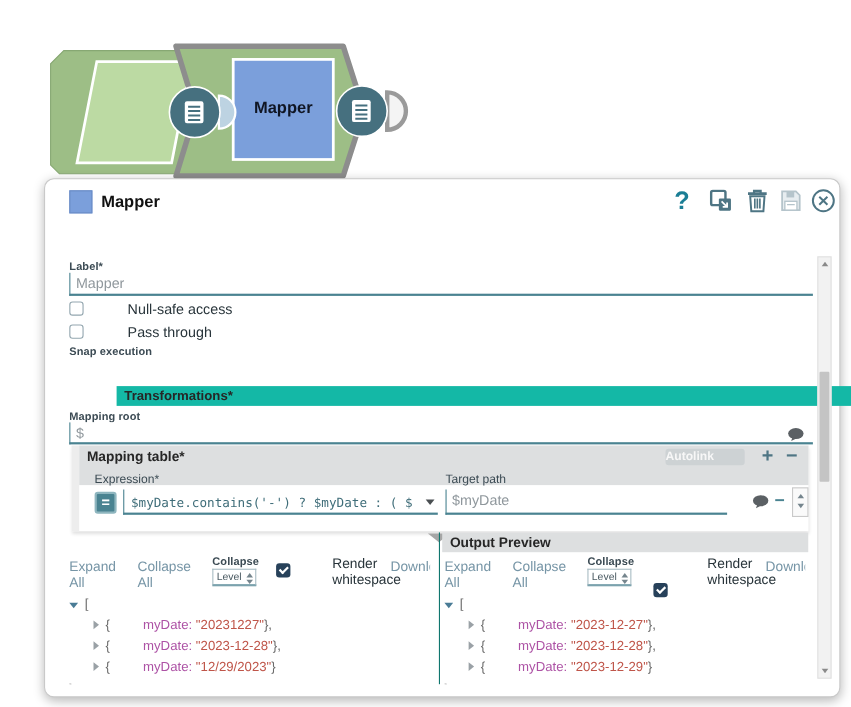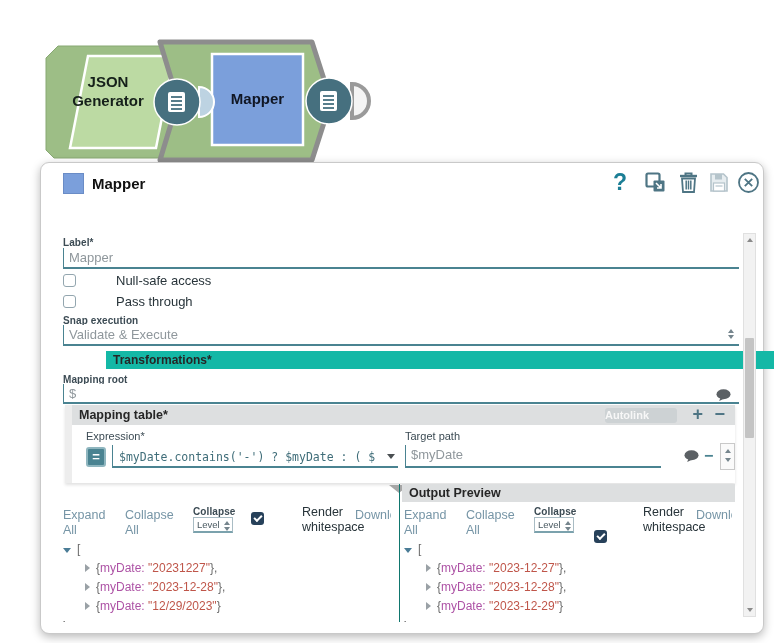--- a/index.html
+++ b/index.html
@@ -66,21 +66,21 @@
   .t-tree-closed{ border-top:4.5px solid transparent; border-bottom:4.5px solid transparent; border-left:5.5px solid #9aa1a6; }
   .t-panel-down { border-left:10px solid transparent; border-right:10px solid transparent; border-top:8px solid #a6a6a6; }
   .spin { display:flex; flex-direction:column; gap:2px; align-items:center; }
 
   
   .lnk { font-size:12.5px; color:#7695a6; cursor:pointer; line-height:15px; }
 
   
   .tree-line { font-size:12px; line-height:19px; white-space:nowrap; }
   .j-brace { color:#6b6b6b; }
-  .j-key   { color:#ad52a5; }
+  .j-key   { color:#ad52a5;margin-left:30px; }
   .j-val   { color:#bf5549; }
   .j-close { color:#6b6b6b; font-size:9px; }
 
   
   .sb-track { position:absolute; right:7px; top:70px; width:13px; height:384px;
       background:#f2f2f2; border:1px solid #e0e0e0; }
   .sb-thumb { position:absolute; left:1px; width:9px; background:#c4c4c4; border-radius:1px; }
 
   .lvlbox { width:40px; height:16px; border:1px solid #a9bcc4; border-bottom:2px solid #7ba2ad;
       position:relative; }
@@ -120,21 +120,20 @@
       <circle cx="329" cy="101" r="23" fill="#46707f" stroke="#ffffff" stroke-width="1.5"></circle>
       <g>
         <rect x="320" y="91" width="17" height="20" rx="2" fill="#ffffff"></rect>
         <line x1="323" y1="96" x2="334" y2="96" stroke="#46707f" stroke-width="1.8"></line>
         <line x1="323" y1="100" x2="334" y2="100" stroke="#46707f" stroke-width="1.8"></line>
         <line x1="323" y1="104" x2="334" y2="104" stroke="#46707f" stroke-width="1.8"></line>
         <line x1="323" y1="108" x2="334" y2="108" stroke="#46707f" stroke-width="1.8"></line>
       </g>
     </g>
   </svg>
-  <div class="abs" style="left:60px;top:73px;width:96px;text-align:center;font-weight:bold;font-size:15px;color:#15201a;line-height:1.25">JSON Generator</div>
   <div class="abs" style="left:212px;top:90px;width:91px;text-align:center;font-weight:bold;font-size:15px;color:#101624">Mapper</div>
 
   <div class="dialog">
 
     <div class="abs dlg-sq" style="left:22px;top:10px"></div>
     <div class="abs dlg-title" style="left:51px;top:12px">Mapper</div>
 
     <div class="abs hdr-icon" style="left:572px;top:6px;font-size:23px;font-weight:800;color:#1b7e95">?</div>
     <svg class="abs hdr-icon" style="left:604px;top:9px" width="22" height="22">
       <rect x="1.5" y="1.5" width="13" height="13" rx="1.5" fill="none" stroke="#4e7584" stroke-width="2.2"></rect>
@@ -169,41 +168,34 @@
     <div class="abs" style="left:22px;top:110px;display:flex;align-items:center;gap:8px">
       <div class="chk"></div>
       <div class="chk-lbl">Null-safe access</div>
     </div>
     <div class="abs" style="left:22px;top:131px;display:flex;align-items:center;gap:8px">
       <div class="chk"></div>
       <div class="chk-lbl">Pass through</div>
     </div>
 
     <div class="abs sm-label" style="left:22px;top:152px">Snap execution</div>
-    <div class="fld" style="left:22px;top:162px;width:676px;height:21px">
-      <div class="fld-val">Validate &amp; Execute</div>
-      <div class="abs spin" style="right:5px;top:4px">
-        <div class="tri t-up"></div>
-          <div class="tri t-down"></div>
-      </div>
-    </div>
 
     <div class="abs secbar" style="left:18px;top:188px;width:677px;height:18px">Transformations*</div>
 
     <div class="abs sm-label" style="left:22px;top:211px">Mapping root</div>
     <div class="fld" style="left:22px;top:221px;width:676px;height:20px">
       <div class="fld-val">$</div>
       <svg class="abs" style="right:8px;top:5px" width="15" height="13">
         <ellipse cx="7.5" cy="5.2" rx="7" ry="5" fill="#5b6064"></ellipse>
         <path d="M4.5 8.5 L3.2 12 L9 9.2 Z" fill="#5b6064"></path>
       </svg>
     </div>
 
     <div class="abs" style="left:24px;top:242px;width:670px;height:78px;background:#fff;border-left:7px solid #ededed;box-shadow:0 2px 3px rgba(0,0,0,.12)">
-      <div class="panel-hdr" style="height:20px;position:relative">
+      <div class="panel-hdr" style="height:36px;position:relative">
         <span>Mapping table*</span>
         <div class="abs autolink" style="right:58px;top:2.5px;width:72px;height:15px">Autolink</div>
         <div class="abs pm" style="right:32px;top:1px">+</div>
         <div class="abs pm" style="right:10px;top:1px">−</div>
       </div>
 
       <div class="abs colhdr" style="left:14px;top:25px">Expression*</div>
       <div class="abs colhdr" style="left:333px;top:25px">Target path</div>
 
       <div class="abs eqbtn" style="left:14px;top:42px">=</div>

